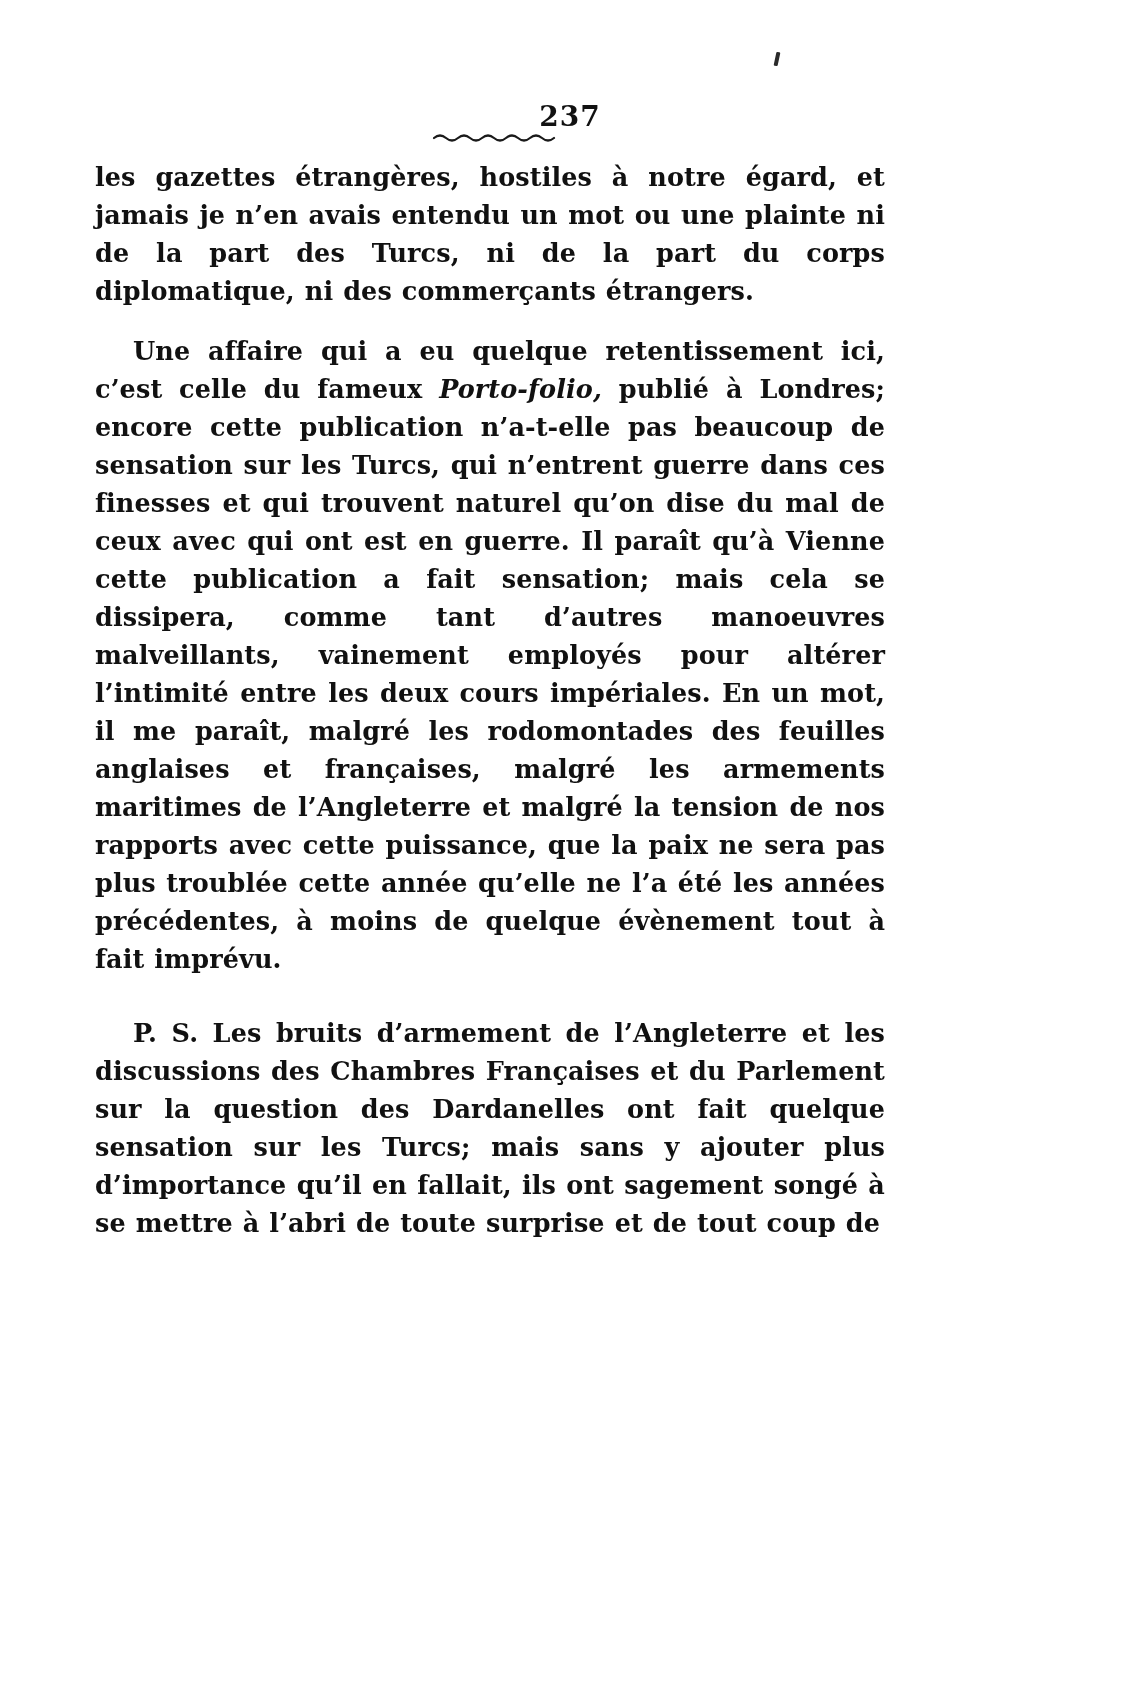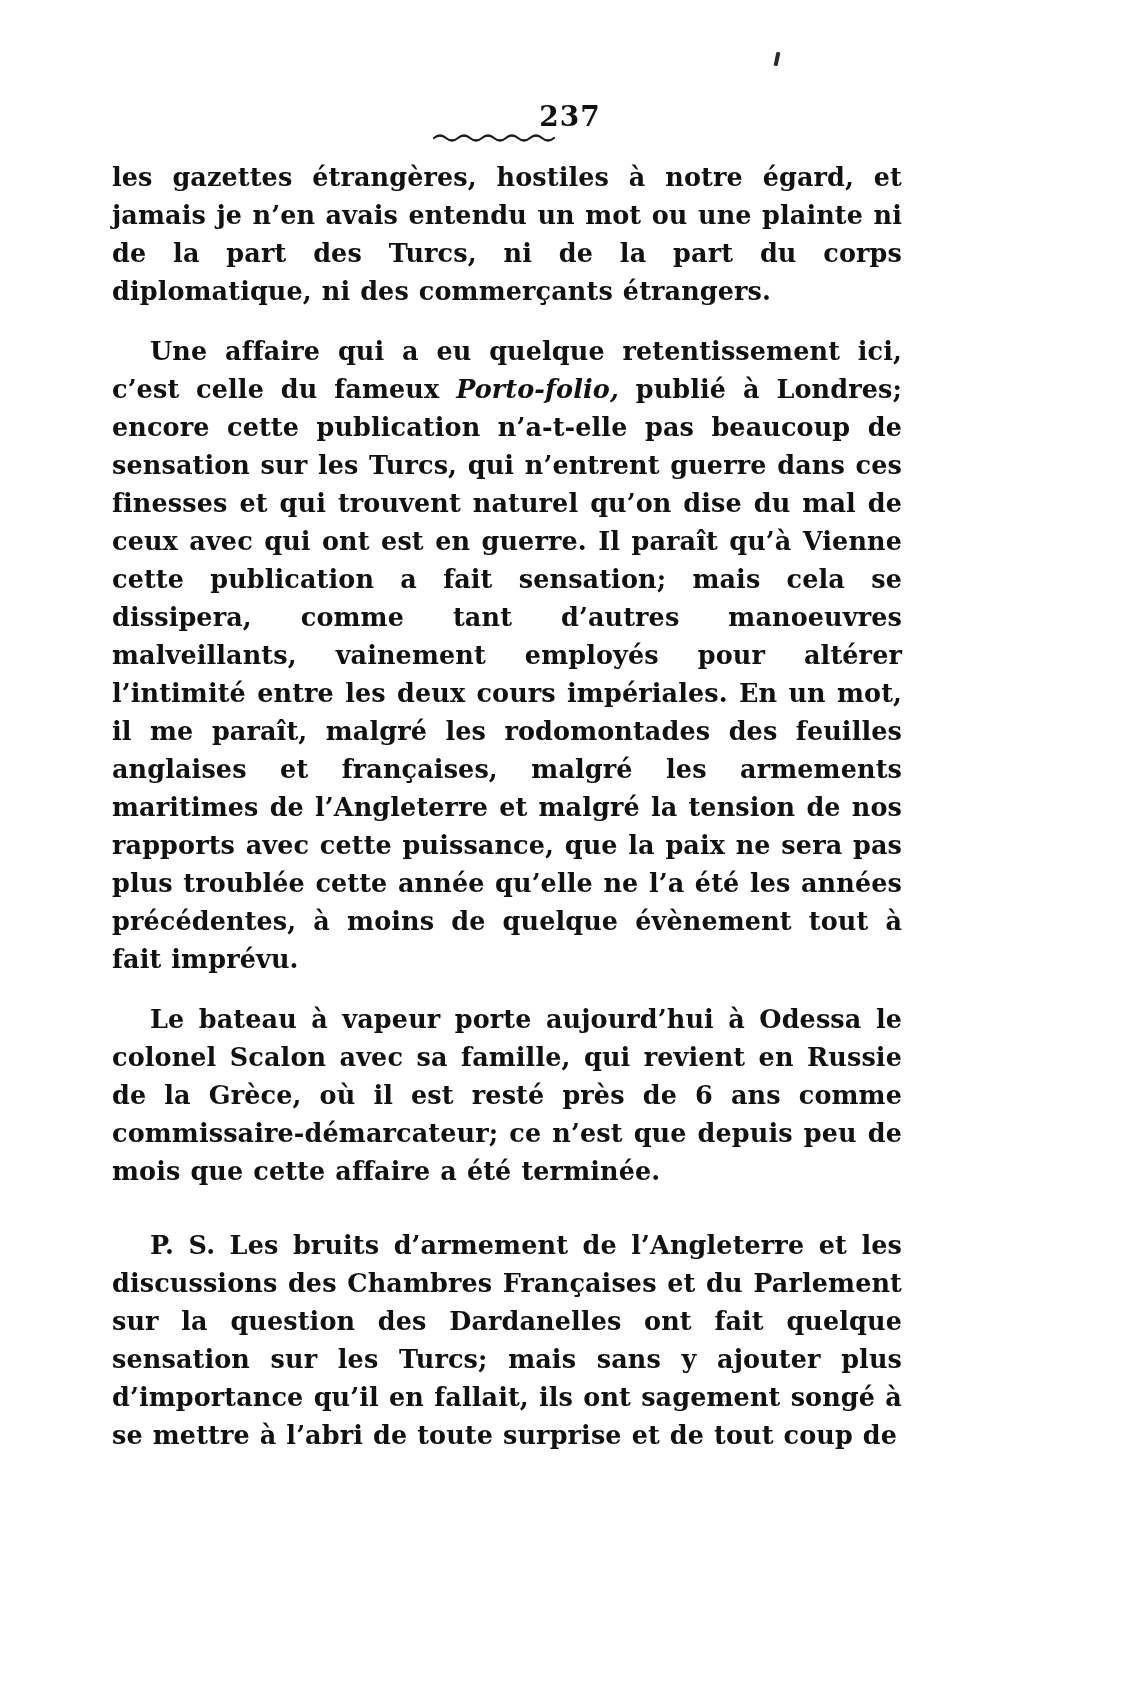--- a/index.html
+++ b/index.html
@@ -45,21 +45,21 @@
   .header-rule {
     position: absolute;
     top: 131px;
     left: 432px;
     width: 140px;
     height: 14px;
   }
   .body-text {
     position: absolute;
     top: 158px;
-    left: 112px;
+    left: 95px;
     width: 790px;
   }
   p {
     margin: 0 0 22px 0;
     font-size: 25.5px;
     line-height: 38px;
     text-align: justify;
     text-justify: inter-word;
     font-weight: bold;
     letter-spacing: 0.1px;
@@ -89,19 +89,18 @@
       <path d="M2 6 q6 -5 12 0 t12 0 t12 0 t12 0 t12 0 t12 0 t12 0 t12 0 t12 0 t12 0" fill="none" stroke="#1a1a1a" stroke-width="2.2" stroke-linecap="round"></path>
     </svg>
   </div>
 
   <div class="body-text">
 
     <p class="para">les gazettes étrangères, hostiles à notre égard, et jamais je n’en avais entendu un mot ou une plainte ni de la part des Turcs, ni de la part du corps diplomatique, ni des commerçants étrangers.</p>
 
     <p class="para indent"><span>Une affaire qui a eu quelque retentissement ici, c’est celle du fameux </span><em>Porto-folio,</em><span> publié à Londres; encore cette publication n’a-t-elle pas beaucoup de sensation sur les Turcs, qui n’entrent guerre dans ces finesses et qui trouvent naturel qu’on dise du mal de ceux avec qui ont est en guerre. Il paraît qu’à Vienne cette publication a fait sensation; mais cela se dissipera, comme tant d’autres manoeuvres malveillants, vainement employés pour altérer l’intimité entre les deux cours impériales. En un mot, il me paraît, malgré les rodomontades des feuilles anglaises et françaises, malgré les armements maritimes de l’Angleterre et malgré la tension de nos rapports avec cette puissance, que la paix ne sera pas plus troublée cette année qu’elle ne l’a été les années précédentes, à moins de quelque évènement tout à fait imprévu.</span></p>
 
-    <p class="para indent">Le bateau à vapeur porte aujourd’hui à Odessa le colonel Scalon avec sa famille, qui revient en Russie de la Grèce, où il est resté près de 6 ans comme commissaire-démarcateur; ce n’est que depuis peu de mois que cette affaire a été terminée.</p>
 
     <p class="para indent last">P. S. Les bruits d’armement de l’Angleterre et les discussions des Chambres Françaises et du Parlement sur la question des Dardanelles ont fait quelque sensation sur les Turcs; mais sans y ajouter plus d’importance qu’il en fallait, ils ont sagement songé à se mettre à l’abri de toute surprise et de tout coup de</p>
 
   </div>
 
 </div>
 
 </body></html>

